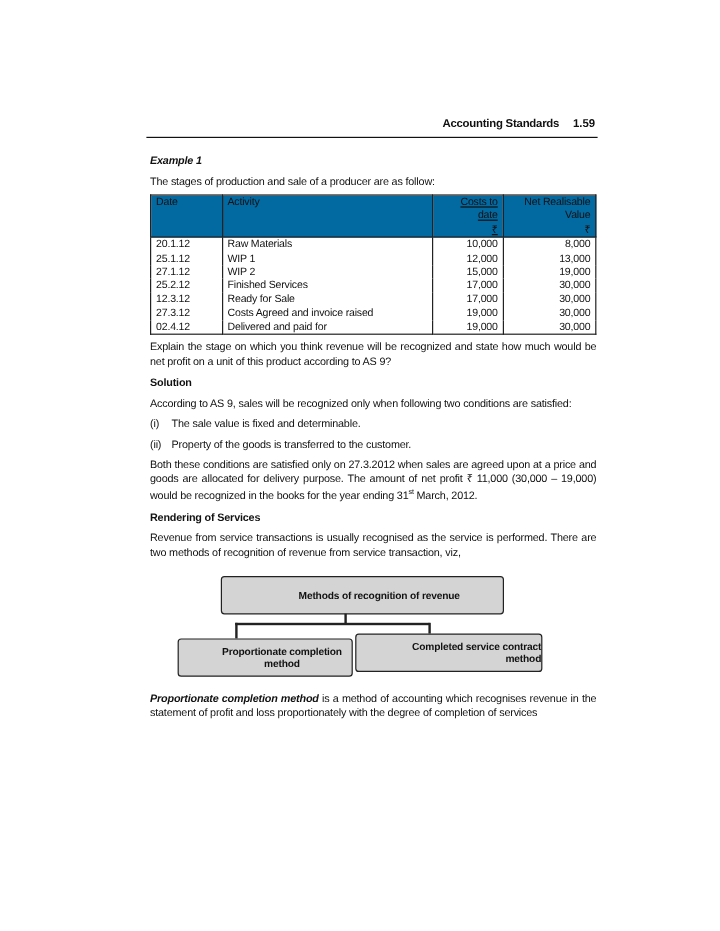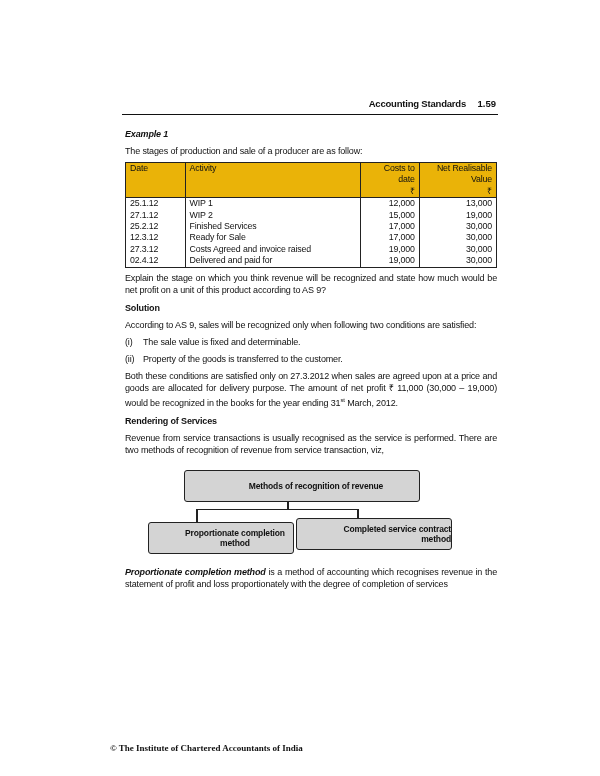--- a/index.html
+++ b/index.html
@@ -12,27 +12,27 @@
   .running-header .title { position: absolute; right: 32px; top: 2px; font-size: 9.5px; font-weight: bold; letter-spacing: -0.2px; }
   .running-header .pnum { position: absolute; right: 2px; top: 2px; font-size: 9.5px; font-weight: bold; }
 
   .body { position: absolute; left: 125px; top: 128px; width: 372px; font-size: 9px; line-height: 12px; letter-spacing: -0.15px; }
   .ex-title { font-weight: bold; font-style: italic; margin: 0 0 5px 0; }
   p { margin: 0 0 5px 0; }
   .justify { text-align: justify; }
 
   table { border-collapse: collapse; width: 372px; margin: 2px 0 4px 0; font-size: 8.8px; }
   th, td { border: 1px solid #222; padding: 0 4px; line-height: 11.4px; }
-  thead th { background: #eab308; font-weight: normal; text-align: left; vertical-align: top; }
+  thead th { background: #0369a1; font-weight: normal; text-align: left; vertical-align: top; }
   thead th.num { text-align: right; }
   tbody td { border-top: none; border-bottom: none; }
   tbody tr:first-child td { border-top: 1px solid #222; }
   tbody tr:last-child td { border-bottom: 1px solid #222; }
   td.num { text-align: right; }
-  .c-date { width: 52px; } .c-act { width: 175px; } .c-cost { width: 51px; } .c-nrv { width: 70px; }
+  .c-date { width: 52px; } .c-act { width: 175px; } .c-cost { width: 51px; text-decoration: underline; } .c-nrv { width: 70px; }
 
   .sec-head { font-weight: bold; margin: 6px 0 5px 0; }
   .list-item { display: flex; margin-bottom: 5px; }
   .list-item .lbl { width: 18px; flex: none; }
 
   .diagram { position: relative; height: 96px; margin: 8px 0 6px 0; }
   .box { position: absolute; background: #d4d4d4; border: 1.5px solid #222; border-radius: 3px;
          font-weight: bold; font-size: 8.5px; text-align: center; line-height: 10px;
          display: flex; align-items: center; justify-content: center; padding-left: 28px; }
   .root { left: 59px; top: 6px; width: 206px; height: 30px; }
@@ -59,20 +59,26 @@
     <table>
       <thead>
         <tr>
           <th class="c-date">Date</th>
           <th class="c-act">Activity</th>
           <th class="c-cost num"><span>Costs to date</span><br><span>₹</span></th>
           <th class="c-nrv num"><span>Net Realisable Value</span><br><span>₹</span></th>
         </tr>
       </thead>
       <tbody>
+        <tr>
+            <td>20.1.12</td>
+            <td>Raw Materials</td>
+            <td class="num">10,000</td>
+            <td class="num">8,000</td>
+          </tr>
         <tr>
             <td>25.1.12</td>
             <td>WIP 1</td>
             <td class="num">12,000</td>
             <td class="num">13,000</td>
           </tr>
         <tr>
             <td>27.1.12</td>
             <td>WIP 2</td>
             <td class="num">15,000</td>
@@ -130,14 +136,13 @@
       <div class="line" style="left:71px;top:45px;width:1.5px;height:13px;"></div>
       <div class="line" style="left:232px;top:45px;width:1.5px;height:9px;"></div>
       <div class="box root">Methods of recognition of revenue</div>
       <div class="box leaf1">Proportionate completion method</div>
       <div class="box leaf2">Completed service contract method</div>
     </div>
 
     <p class="justify"><b><i>Proportionate completion method</i></b><span> is a method of accounting which recognises revenue in the statement of profit and loss proportionately with the degree of completion of services</span></p>
   </div>
 
-  <div class="footer">© The Institute of Chartered Accountants of India</div>
 </div>
 
 </body></html>

